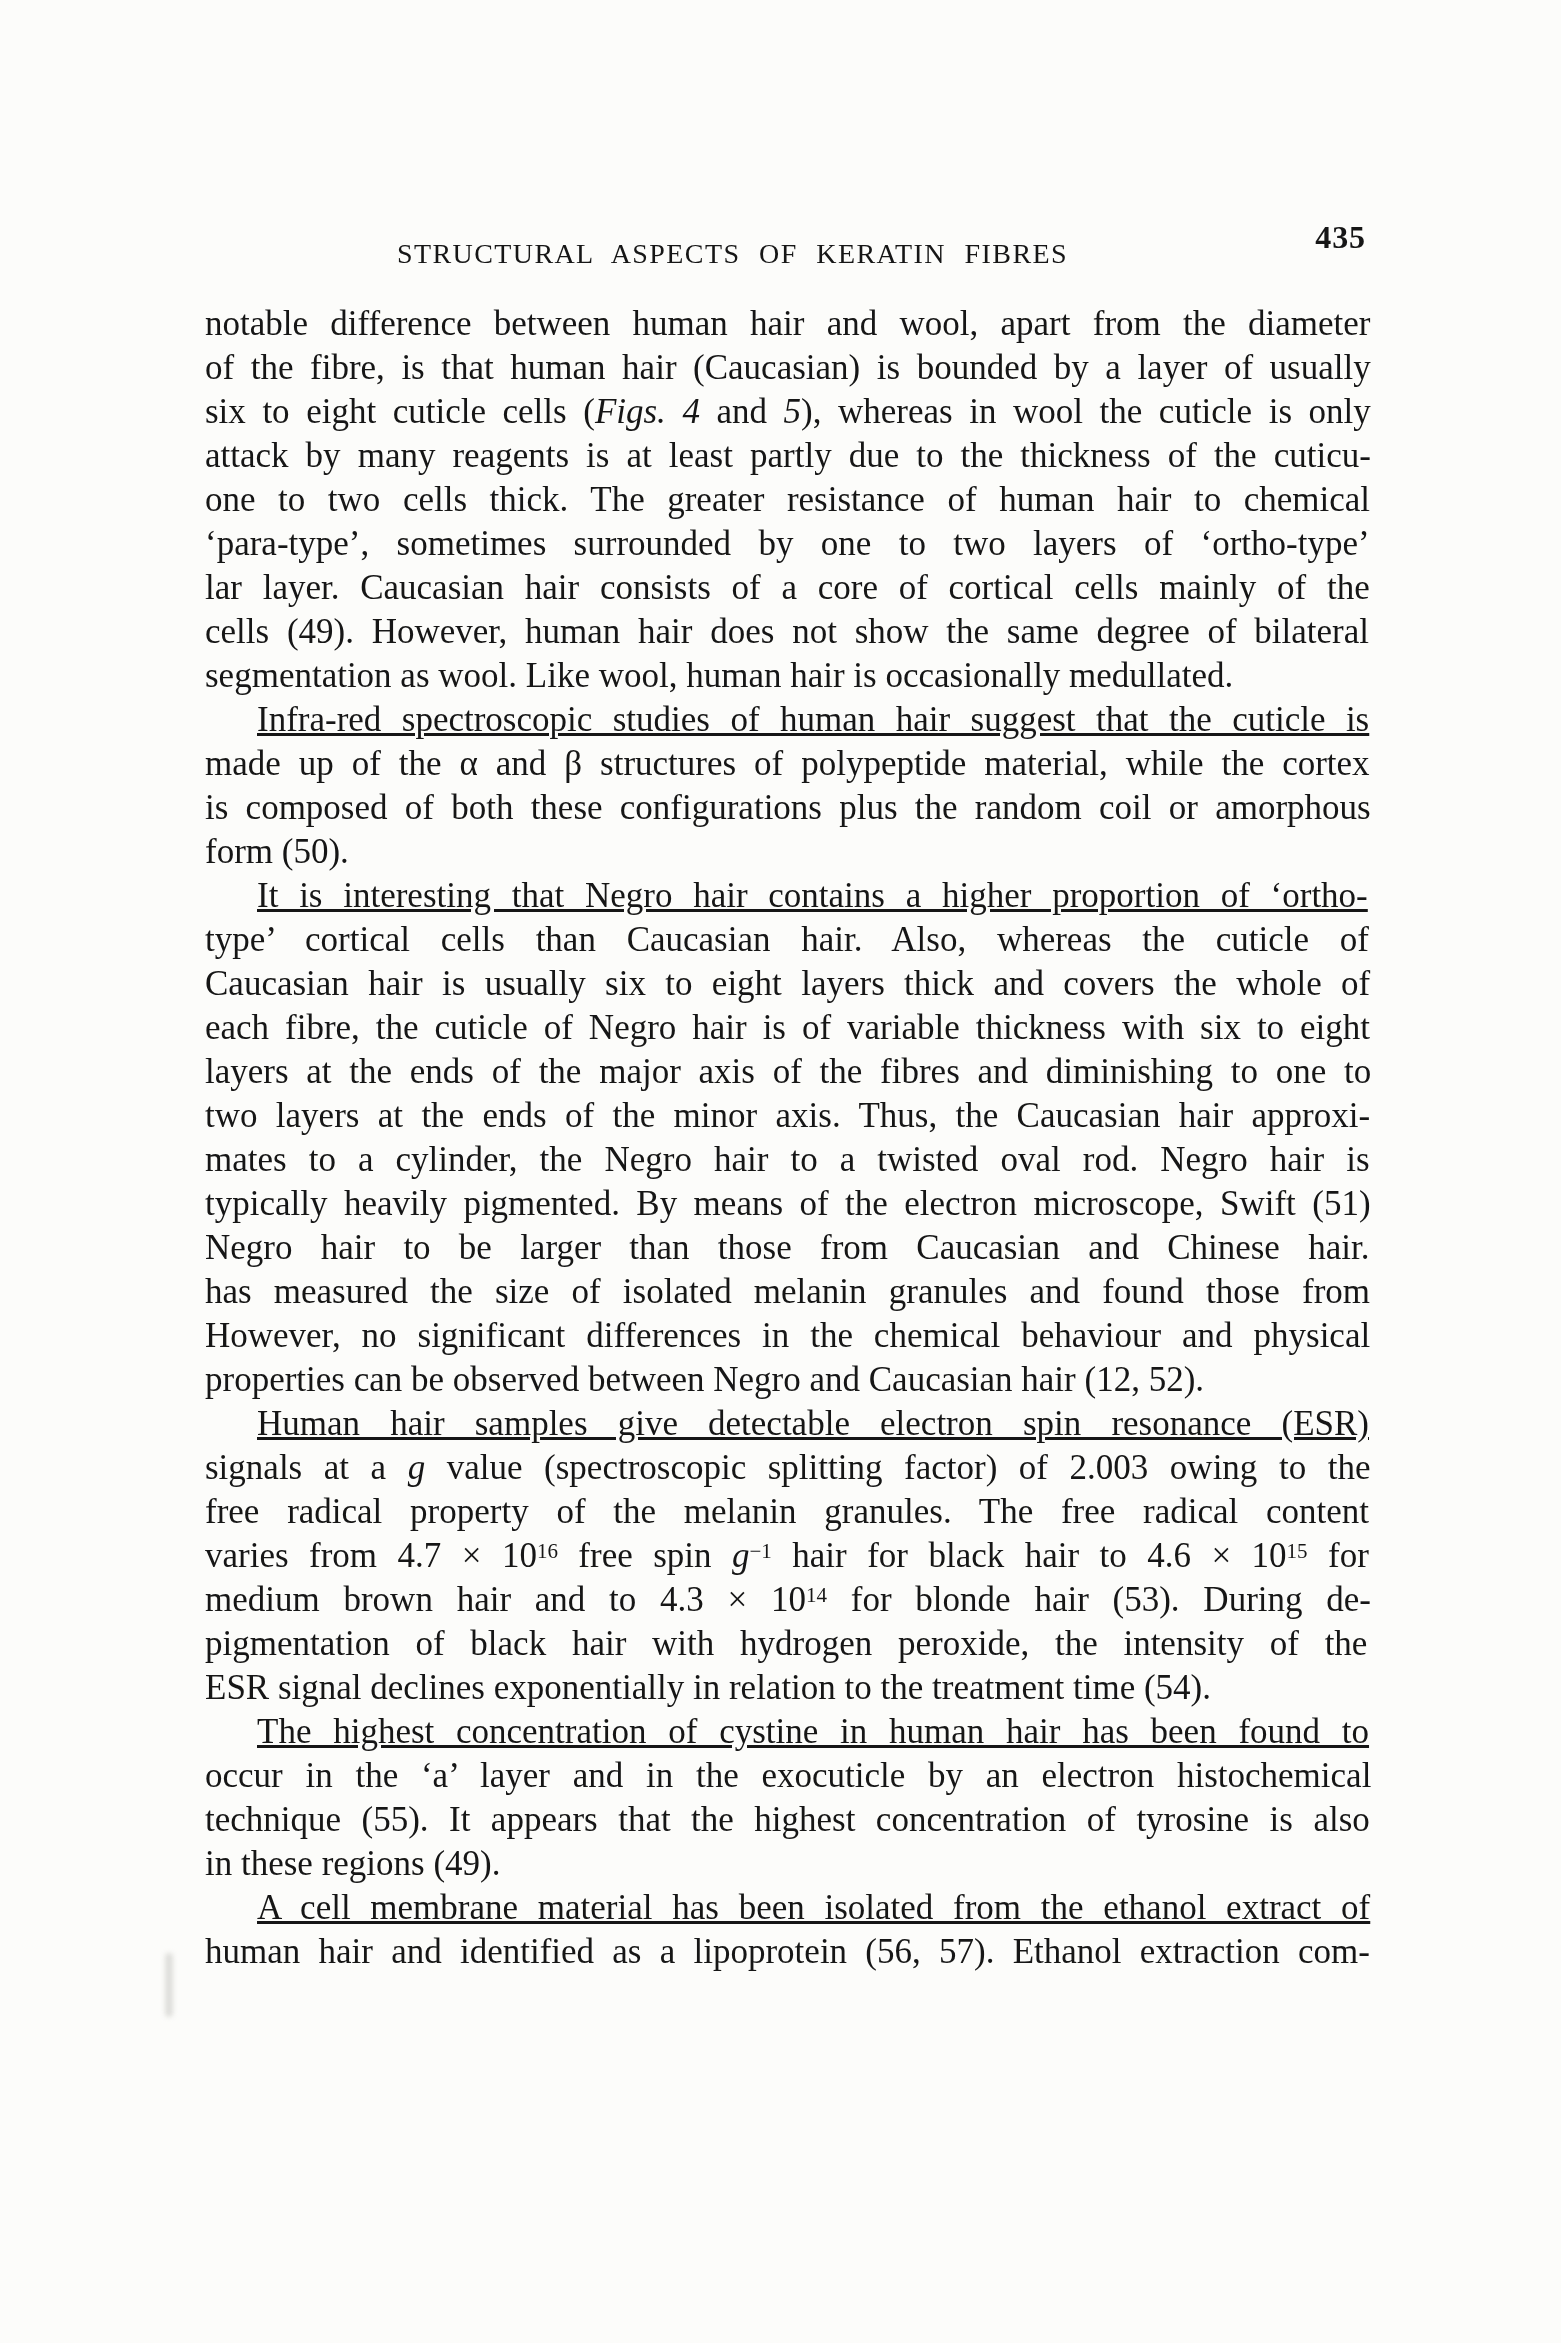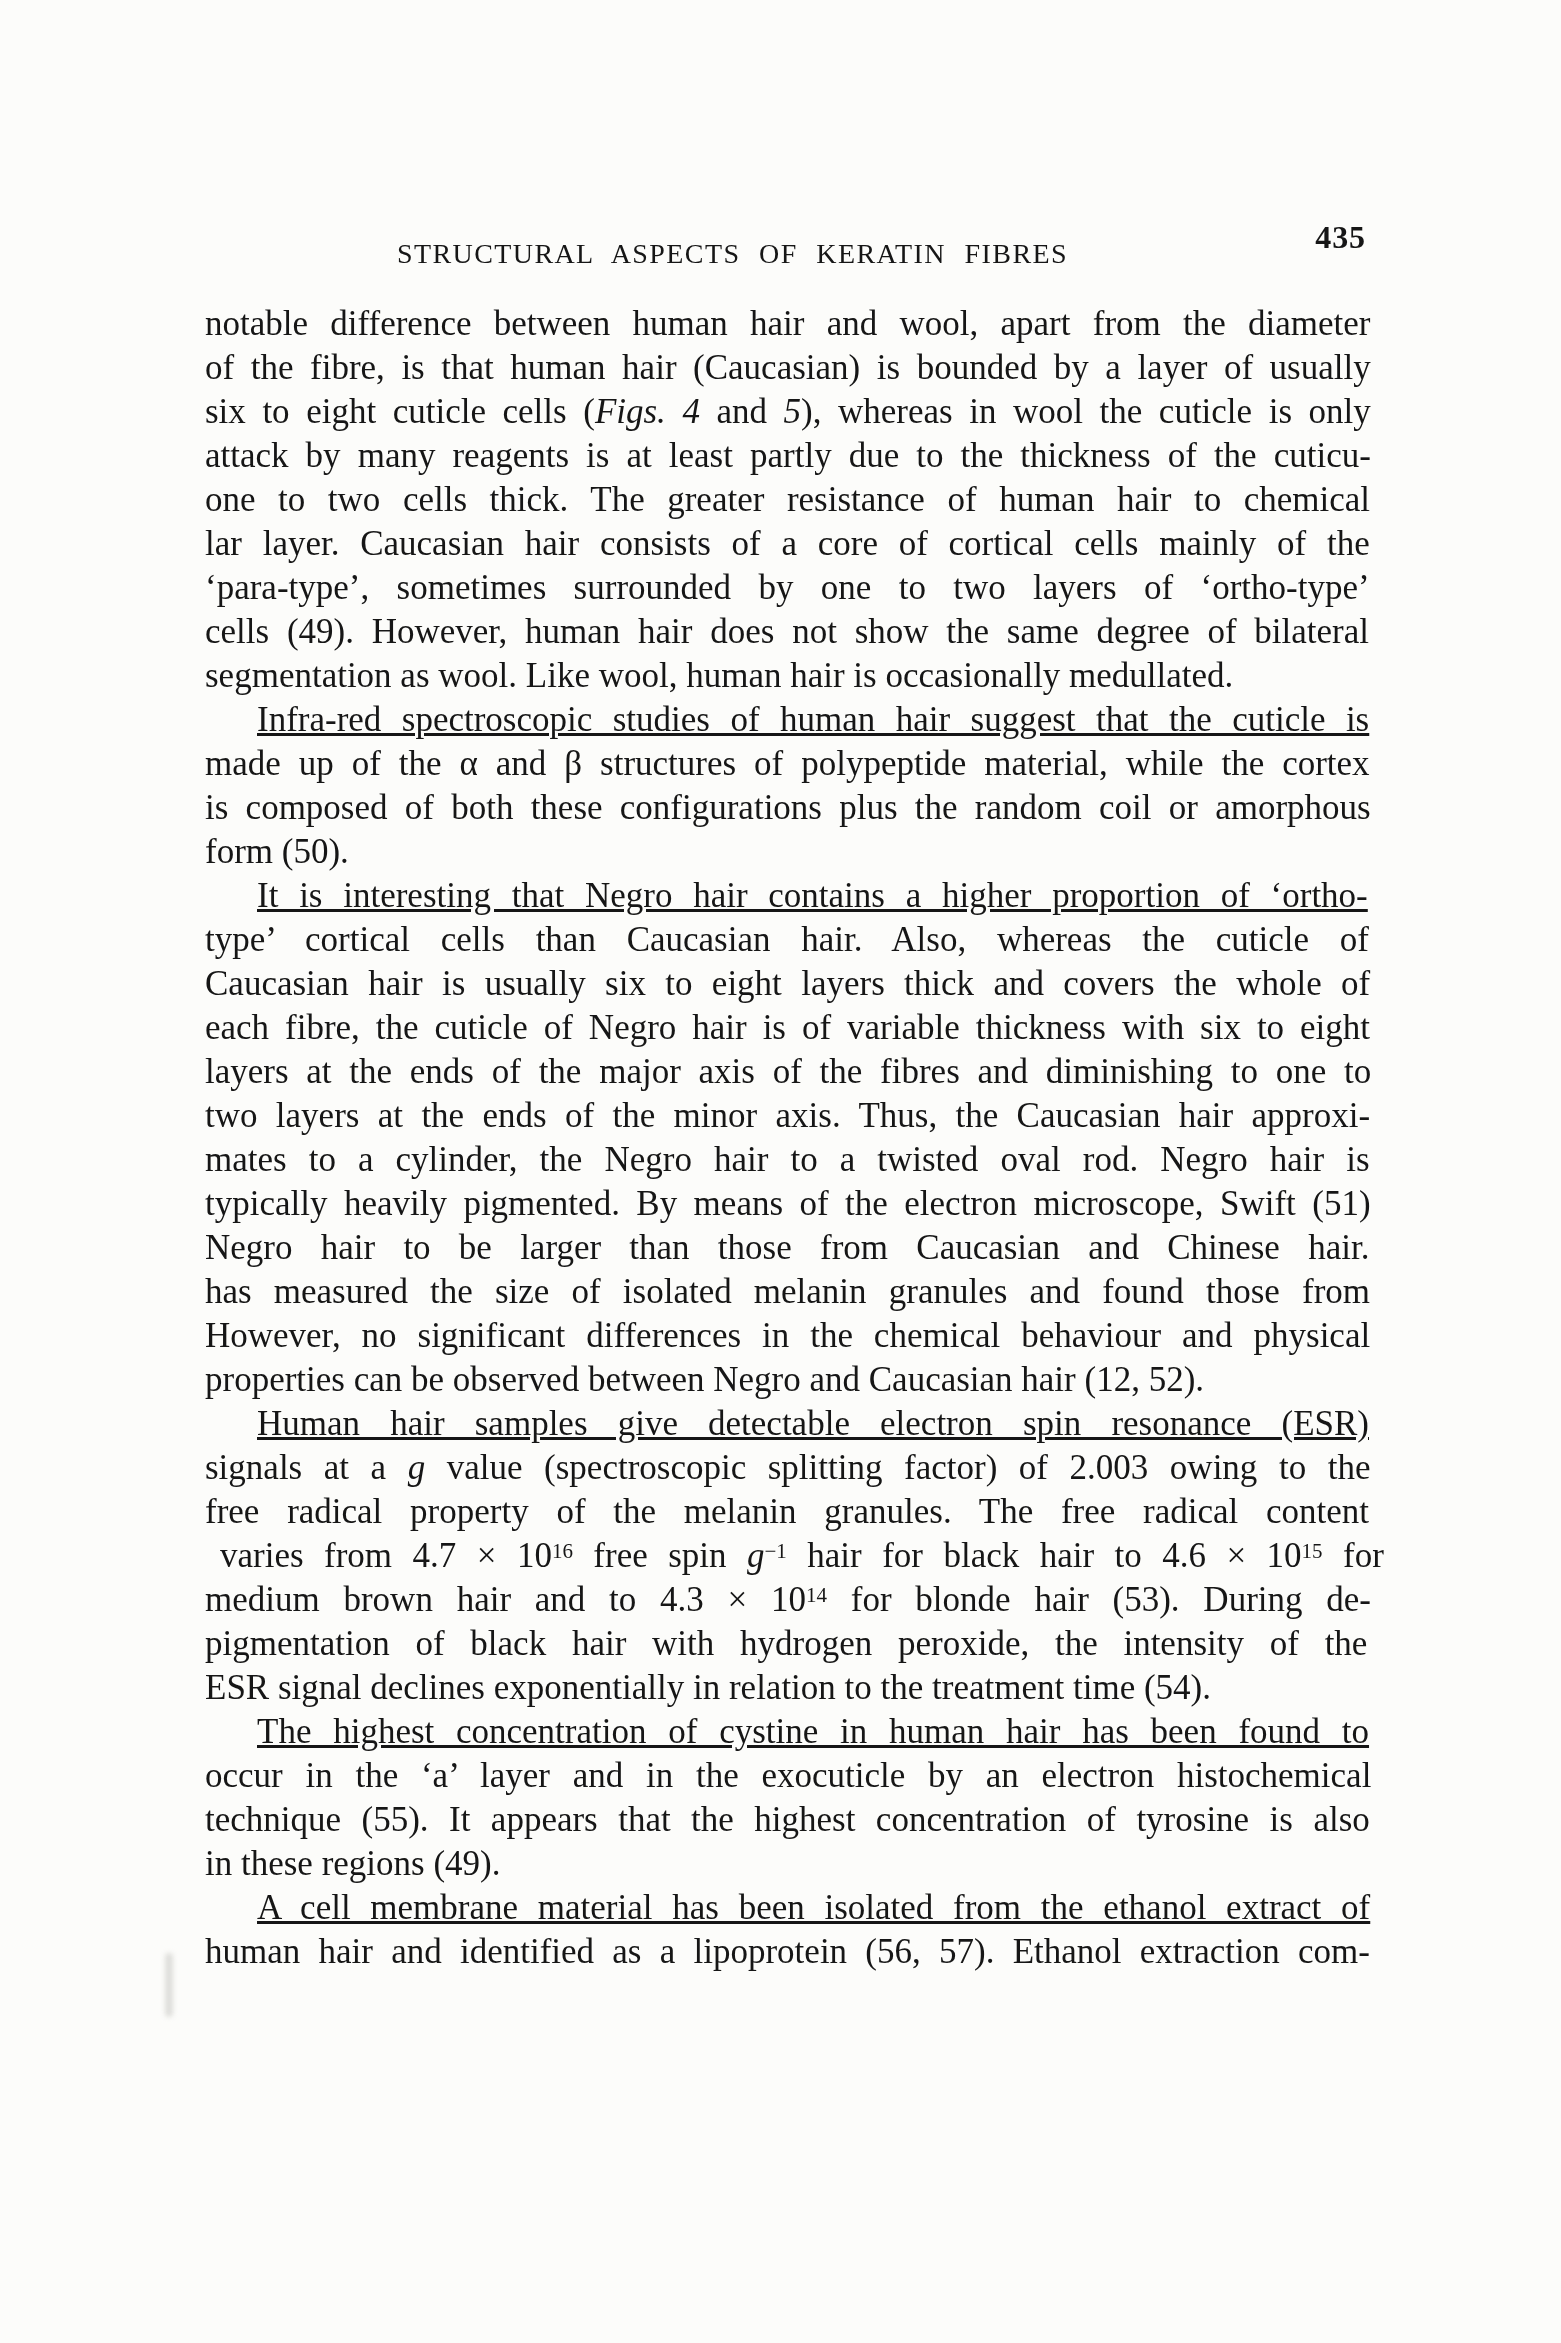--- a/index.html
+++ b/index.html
@@ -58,22 +58,22 @@
     <div class="running-title">STRUCTURAL ASPECTS OF KERATIN FIBRES</div>
     <div class="page-number">435</div>
   </div>
 
   <div class="text-block">
       <div class="line"><span style="word-spacing: 13.5px;">notable difference between human hair and wool, apart from the diameter</span></div>
       <div class="line"><span style="word-spacing: 7.8px;">of the fibre, is that human hair (Caucasian) is bounded by a layer of usually</span></div>
       <div class="line"><span style="word-spacing: 7.8px;">six to eight cuticle cells (<em>Figs. 4</em> and <em>5</em>), whereas in wool the cuticle is only</span></div>
       <div class="line"><span style="word-spacing: 8.3px;">attack by many reagents is at least partly due to the thickness of the cuticu-</span></div>
       <div class="line"><span style="word-spacing: 13.8px;">one to two cells thick. The greater resistance of human hair to chemical</span></div>
+      <div class="line"><span style="word-spacing: 18.6px;">‘para-type’, sometimes surrounded by one to two layers of ‘ortho-type’</span></div>
       <div class="line"><span style="word-spacing: 12px;">lar layer. Caucasian hair consists of a core of cortical cells mainly of the</span></div>
-      <div class="line"><span style="word-spacing: 18.6px;">‘para-type’, sometimes surrounded by one to two layers of ‘ortho-type’</span></div>
       <div class="line"><span style="word-spacing: 9px;">cells (49). However, human hair does not show the same degree of bilateral</span></div>
       <div class="line"><span>segmentation as wool. Like wool, human hair is occasionally medullated.</span></div>
       <div class="line indent"><span style="word-spacing: 11.7px;">Infra-red spectroscopic studies of human hair suggest that the cuticle is</span></div>
       <div class="line"><span style="word-spacing: 9.2px;">made up of the α and β structures of polypeptide material, while the cortex</span></div>
       <div class="line"><span style="word-spacing: 8.5px;">is composed of both these configurations plus the random coil or amorphous</span></div>
       <div class="line"><span>form (50).</span></div>
       <div class="line indent"><span style="word-spacing: 12px;">It is interesting that Negro hair contains a higher proportion of ‘ortho-</span></div>
       <div class="line"><span style="word-spacing: 22px;">type’ cortical cells than Caucasian hair. Also, whereas the cuticle of</span></div>
       <div class="line"><span style="word-spacing: 10.6px;">Caucasian hair is usually six to eight layers thick and covers the whole of</span></div>
       <div class="line"><span style="word-spacing: 7.2px;">each fibre, the cuticle of Negro hair is of variable thickness with six to eight</span></div>
@@ -81,21 +81,21 @@
       <div class="line"><span style="word-spacing: 9.6px;">two layers at the ends of the minor axis. Thus, the Caucasian hair approxi-</span></div>
       <div class="line"><span style="word-spacing: 13.3px;">mates to a cylinder, the Negro hair to a twisted oval rod. Negro hair is</span></div>
       <div class="line"><span style="word-spacing: 7.7px;">typically heavily pigmented. By means of the electron microscope, Swift (51)</span></div>
       <div class="line"><span style="word-spacing: 19.5px;">Negro hair to be larger than those from Caucasian and Chinese hair.</span></div>
       <div class="line"><span style="word-spacing: 13.4px;">has measured the size of isolated melanin granules and found those from</span></div>
       <div class="line"><span style="word-spacing: 12.2px;">However, no significant differences in the chemical behaviour and physical</span></div>
       <div class="line"><span>properties can be observed between Negro and Caucasian hair (12, 52).</span></div>
       <div class="line indent"><span style="word-spacing: 21.4px;">Human hair samples give detectable electron spin resonance (ESR)</span></div>
       <div class="line"><span style="word-spacing: 12.8px;">signals at a <em>g</em> value (spectroscopic splitting factor) of 2.003 owing to the</span></div>
       <div class="line"><span style="word-spacing: 19px;">free radical property of the melanin granules. The free radical content</span></div>
-      <div class="line"><span style="word-spacing: 11.7px; margin-left: 15px;">varies from 4.7 × 10<sup>16</sup> free spin <em>g</em><sup>−1</sup> hair for black hair to 4.6 × 10<sup>15</sup> for</span></div>
+      <div class="line"><span style="word-spacing: 11.7px;">varies from 4.7 × 10<sup>16</sup> free spin <em>g</em><sup>−1</sup> hair for black hair to 4.6 × 10<sup>15</sup> for</span></div>
       <div class="line"><span style="word-spacing: 15px;">medium brown hair and to 4.3 × 10<sup>14</sup> for blonde hair (53). During de-</span></div>
       <div class="line"><span style="word-spacing: 17px;">pigmentation of black hair with hydrogen peroxide, the intensity of the</span></div>
       <div class="line"><span>ESR signal declines exponentially in relation to the treatment time (54).</span></div>
       <div class="line indent"><span style="word-spacing: 13px;">The highest concentration of cystine in human hair has been found to</span></div>
       <div class="line"><span style="word-spacing: 14px;">occur in the ‘a’ layer and in the exocuticle by an electron histochemical</span></div>
       <div class="line"><span style="word-spacing: 11.7px;">technique (55). It appears that the highest concentration of tyrosine is also</span></div>
       <div class="line"><span>in these regions (49).</span></div>
       <div class="line indent"><span style="word-spacing: 11px;">A cell membrane material has been isolated from the ethanol extract of</span></div>
       <div class="line"><span style="word-spacing: 9.5px;">human hair and identified as a lipoprotein (56, 57). Ethanol extraction com-</span></div>
     </div>

